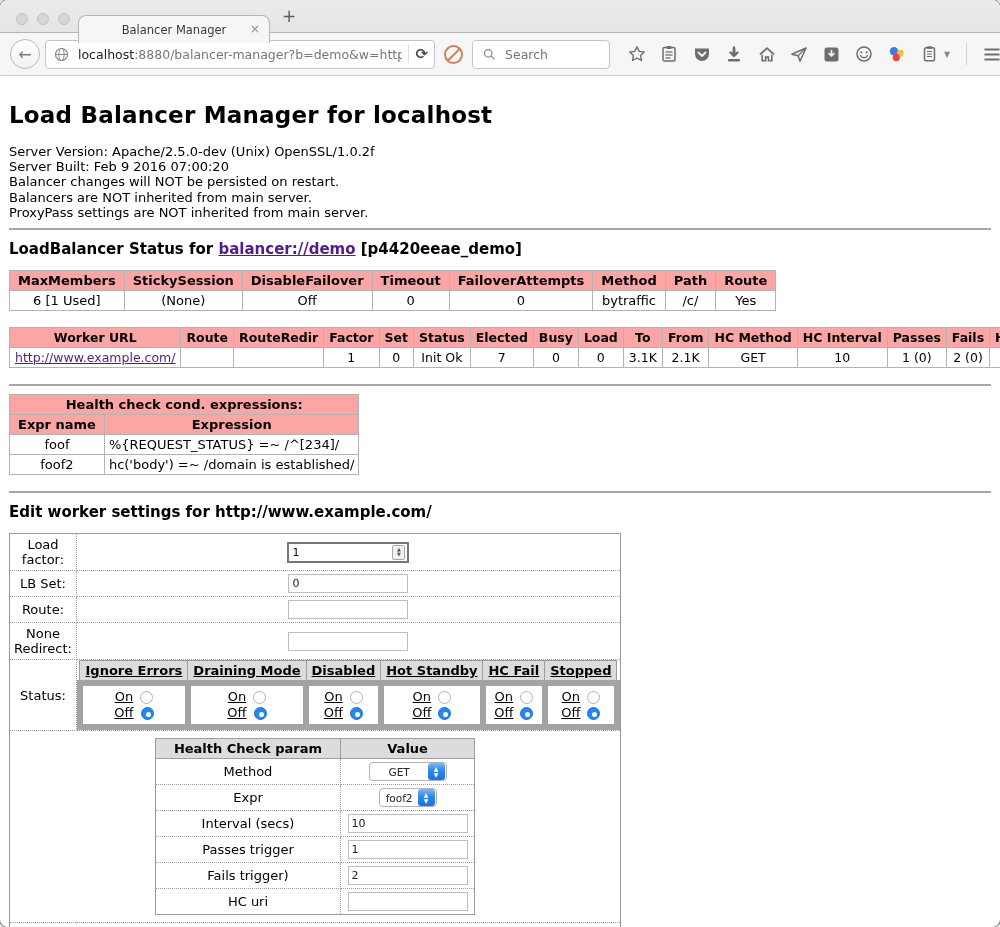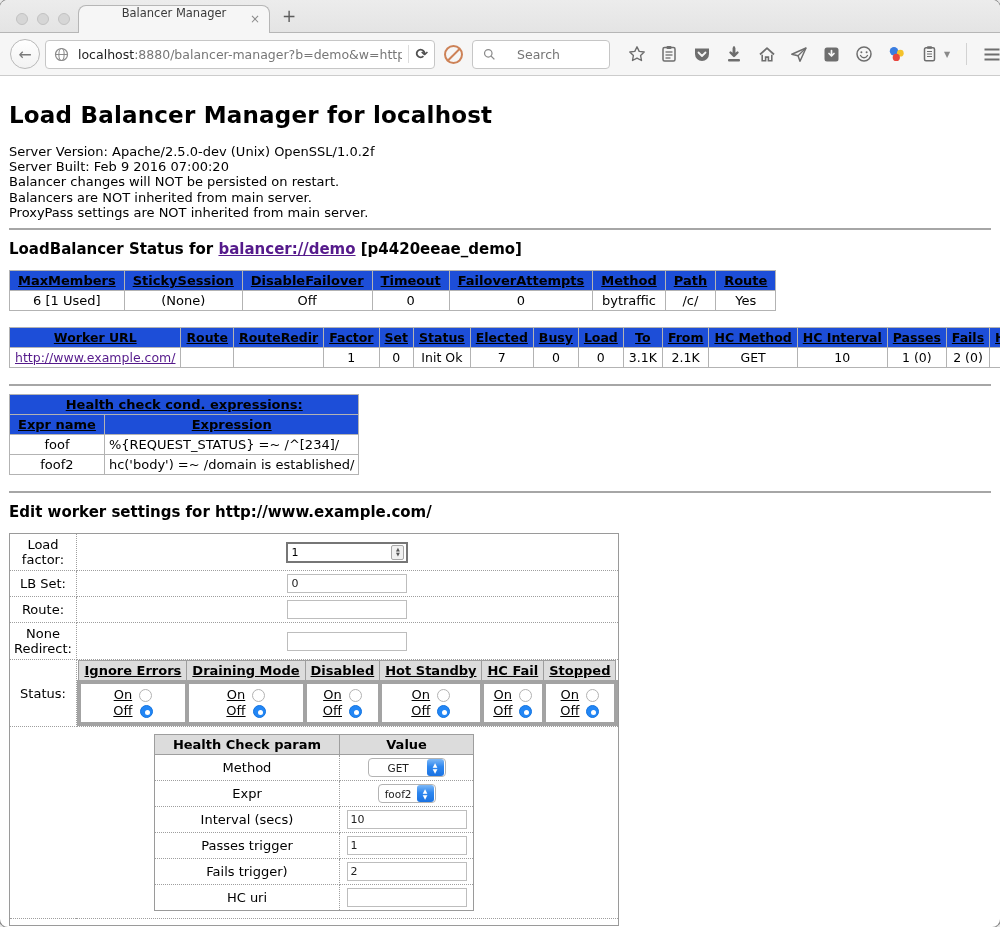--- a/index.html
+++ b/index.html
@@ -5,82 +5,82 @@
   * { box-sizing: border-box; margin: 0; padding: 0; }
   html,body { background:#e9e9e9; font-family:"DejaVu Sans","Liberation Sans",sans-serif; }
   .window{ width:1000px; height:927px; margin:0 auto; background:#fff; border-radius:8px;
            overflow:hidden; box-shadow:0 0 0 1px #8a8a8a; position:relative; }
 
   
   .tabbar{ height:33px; background:linear-gradient(#ececec,#e4e4e4); border-bottom:1px solid #b6b6b6;
            position:relative; }
   .traffic{ position:absolute; top:13px; left:16px; display:flex; gap:9px; }
   .light{ width:12px; height:12px; border-radius:50%; background:#d6d6d6; border:1px solid #c2c2c2; }
-  .tab{ position:absolute; left:78px; top:5px; width:192px; height:28px; background:#f6f6f6;
+  .tab{ position:absolute; left:78px; top:15px; width:192px; height:28px; background:#f6f6f6;
         border:1px solid #b6b6b6; border-bottom:none; border-radius:8px 8px 0 0;
-        display:flex; justify-content:center; }
+        display:flex; align-items:center; justify-content:center; }
   .tab-title{ font-size:11.5px; color:#3a3a3a; }
   .tab-close{ position:absolute; right:9px; top:7px; font-size:12px; color:#8b8b8b; line-height:12px; cursor:default;}
   .newtab{ position:absolute; left:282px; top:8px; font-size:17px; color:#5c5c5c; line-height:17px;}
   .navbar{ height:43px; background:#f6f6f6; border-bottom:1px solid #cccccc;
            display:flex; align-items:center; padding:0 10px; gap:9px; }
   .backbtn{ width:30px; height:30px; border-radius:50%; border:1px solid #b9b9b9;
             background:linear-gradient(#ffffff,#f2f2f2); display:flex; align-items:center; justify-content:center;
             color:#7a7a7a; font-size:16px; flex:none; margin-right:-4px; }
   .urlfield{ width:390px; height:29px; background:#fff; border:1px solid #c6c6c6; border-radius:4px;
              display:flex; align-items:center; padding:0 6px; flex:none; }
   .urltext{ font-size:12.5px; margin-left:7px; flex:1; white-space:nowrap; overflow:hidden; }
   .urltext .host{ color:#222;text-align:center; }
   .urltext .rest{ color:#777; }
   .url-div{ width:1px; height:18px; background:#ddd; margin:0 6px; }
   .reload{ color:#4f4f4f; font-size:15px; font-weight:bold; }
   .blocked{ width:19px; height:19px; border:2px solid #cd8257; border-radius:50%; position:relative; flex:none; }
   .blocked::after{ content:""; position:absolute; left:-1px; top:7px; width:17px; height:2px;
                    background:#cd8257; transform:rotate(-45deg); }
   .searchfield{ width:138px; height:29px; background:#fff; border:1px solid #c6c6c6; border-radius:4px;
-                display:flex; align-items:center; padding:0 7px; gap:18px; flex:none; }
+                display:flex; align-items:center; padding:0 7px; gap:6px; flex:none; }
   .searchfield input{ border:none; outline:none; width:90px; font-size:12.5px; color:#444;
                       font-family:inherit; background:transparent; }
   .chrome-icons{ display:flex; align-items:center; gap:13.5px; margin-left:8px; color:#6e6e6e; }
   .cicon{ width:19px; height:19px; display:flex; align-items:center; justify-content:center; flex:none; }
   .cicon svg{ display:block; }
   .caret-sm{ font-size:8px; color:#8a8a8a; margin-left:-8px; }
   .vsep{ width:1px; height:22px; background:#d2d2d2; margin:0 2px; }
 
   
   .content{ padding:4px 9px 0 9px; font-size:13px; color:#000; }
   h1.pgtitle{ font-size:23px; font-weight:bold; margin:22px 0 16px 0; letter-spacing:.2px; }
   .info p{ font-size:13px; line-height:15.2px; }
   hr.rule{ border:none; height:2px; background:#a6a6a6; margin:8px 0; }
   h3.sec{ font-size:15px; font-weight:bold; margin:10px 0 12px 0; }
   a.vlink{ color:#551a8b; text-decoration:underline; }
 
   table.tbl{ border-collapse:collapse; font-size:13px; margin:2px 0 16px 0; border:1px solid #8f8f8f; }
-  table.tbl th{ background:#1d4ed8; font-weight:bold;text-decoration:underline; }
+  table.tbl th{ background:#fca5a5; font-weight:bold; }
   table.tbl th, table.tbl td{ border:1px solid #b3b3b3; padding:2px 8px; text-align:center; white-space:nowrap; }
   table.worker{ font-size:12.5px; }
   table.worker th, table.worker td{ padding:2px 5px; }
   table.expr td.ex{ text-align:left; padding:2px 4px; }
 
   
   table.form{ width:565px; border-collapse:collapse; font-size:13px; border:1px solid #9a9a9a; margin-top:10px; }
   table.form > tbody > tr > td{ border:1px dotted #9e9e9e; padding:3px 4px; text-align:center;margin-left:36px; }
   td.lbl{ width:101px; }
   input.txt{ width:120px; height:19px; border:1px solid #bdbdbd; font-size:11px; font-family:inherit;
              padding:0 3px; color:#222; }
   .numwrap{ display:inline-flex; width:122px; height:21px; border:2px solid #767676; align-items:center;
             background:#fff; }
   .numwrap input{ border:none; outline:none; flex:1; width:80px; font-size:11px; font-family:inherit; padding:0 3px;}
   .stepper{ width:13px; height:15px; border:1px solid #a8a8a8; border-radius:2px; background:#f1f1f1;
             font-size:5px; color:#555; display:flex; flex-direction:column; align-items:center;
             justify-content:center; line-height:5px; margin-right:2px; }
 
   table.status{ width:100%; border-collapse:collapse; font-size:13px;text-decoration:underline; }
   table.status th{ background:#dcdcdc; border:1px solid #9e9e9e; padding:2px 5px; white-space:nowrap; }
-  table.status td{ border:4px solid #a3a3a3; padding:3px 4px; }
+  table.status td{ border:6px solid #a3a3a3; padding:3px 4px; }
   .radio-line{ display:flex; align-items:center; justify-content:center; gap:7px; line-height:16px; }
   .radio{ width:13px; height:13px; border-radius:50%; border:1px solid #b2b2b2; background:#fff;
           display:inline-block; position:relative; }
   .radio.checked{ background:#2286f5; border-color:#1173e0; }
   .radio.checked::after{ content:""; position:absolute; left:4px; top:4px; width:5px; height:5px;
                          background:#fff; border-radius:50%; }
 
   table.hc{ border-collapse:collapse; font-size:13px; margin:4px auto; border:1px solid #9a9a9a; }
   table.hc th{ background:#dcdcdc; border:1px solid #9e9e9e; padding:2px 18px; }
   table.hc td{ border:1px dotted #9e9e9e; padding:3px 6px; text-align:center; }

